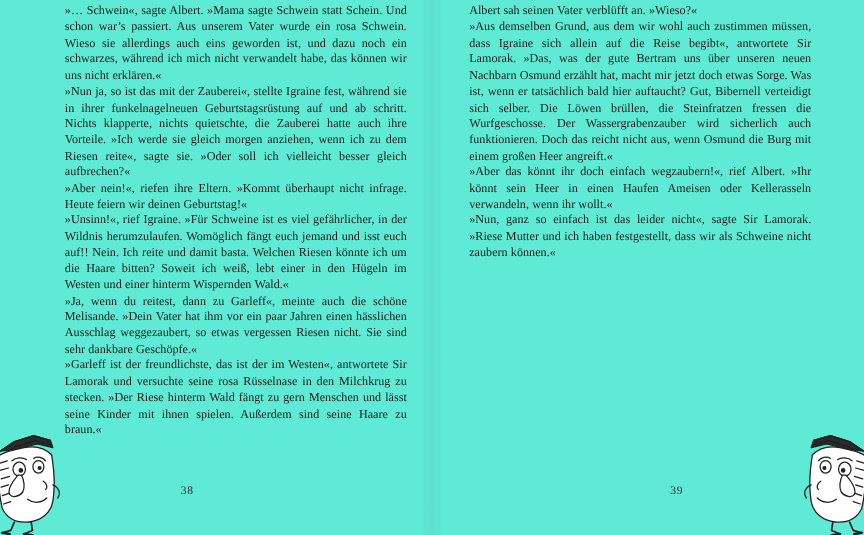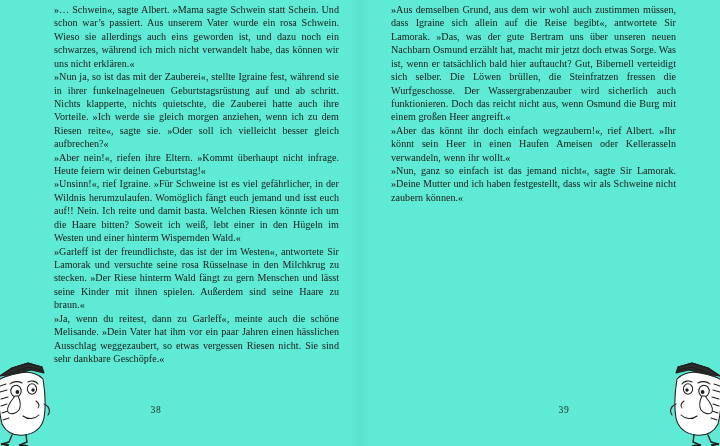--- a/index.html
+++ b/index.html
@@ -98,22 +98,22 @@
 
   <div class="gutter-shadow"></div>
 
   <div class="page page-left">
 
     <div class="text-column">
       <p class="para">»… Schwein«, sagte Albert. »Mama sagte Schwein statt Schein. Und schon war’s passiert. Aus unserem Vater wurde ein rosa Schwein. Wieso sie allerdings auch eins geworden ist, und dazu noch ein schwarzes, während ich mich nicht verwandelt habe, das können wir uns nicht erklären.«</p>
       <p class="para">»Nun ja, so ist das mit der Zauberei«, stellte Igraine fest, während sie in ihrer funkelnagelneuen Geburtstagsrüstung auf und ab schritt. Nichts klapperte, nichts quietschte, die Zauberei hatte auch ihre Vorteile. »Ich werde sie gleich morgen anziehen, wenn ich zu dem Riesen reite«, sagte sie. »Oder soll ich vielleicht besser gleich aufbrechen?«</p>
       <p class="para">»Aber nein!«, riefen ihre Eltern. »Kommt überhaupt nicht infrage. Heute feiern wir deinen Geburtstag!«</p>
       <p class="para">»Unsinn!«, rief Igraine. »Für Schweine ist es viel gefährlicher, in der Wildnis herumzulaufen. Womöglich fängt euch jemand und isst euch auf!! Nein. Ich reite und damit basta. Welchen Riesen könnte ich um die Haare bitten? Soweit ich weiß, lebt einer in den Hügeln im Westen und einer hinterm Wispernden Wald.«</p>
+      <p class="para">»Ja, wenn du reitest, dann zu Garleff«, meinte auch die schöne Melisande. »Dein Vater hat ihm vor ein paar Jahren einen hässlichen Ausschlag weggezaubert, so etwas vergessen Riesen nicht. Sie sind sehr dankbare Geschöpfe.«</p>
       <p class="para">»Garleff ist der freundlichste, das ist der im Westen«, antwortete Sir Lamorak und versuchte seine rosa Rüsselnase in den Milchkrug zu stecken. »Der Riese hinterm Wald fängt zu gern Menschen und lässt seine Kinder mit ihnen spielen. Außerdem sind seine Haare zu braun.«</p>
-      <p class="para">»Ja, wenn du reitest, dann zu Garleff«, meinte auch die schöne Melisande. »Dein Vater hat ihm vor ein paar Jahren einen hässlichen Ausschlag weggezaubert, so etwas vergessen Riesen nicht. Sie sind sehr dankbare Geschöpfe.«</p>
     </div>
 
     <div class="folio">38</div>
 
     <div class="corner-illo left">
       <svg viewBox="0 0 62 88" xmlns="http://www.w3.org/2000/svg" aria-hidden="true">
         <g fill="none" stroke="#1f1f1f" stroke-width="1.05" stroke-linecap="round" stroke-linejoin="round">
 
           <path d="M2 18 L14 10 L30 5 L44 9 L46 15 L33 12 L17 16 Z" fill="#2a2a2a" stroke="#1f1f1f"></path>
           <path d="M2 18 L14 10 L30 5 L44 9"></path>
@@ -151,23 +151,24 @@
           <path d="M46 46 C51 48 53 53 50 57"></path>
         </g>
       </svg>
     </div>
 
   </div>
 
   <div class="page page-right">
 
     <div class="text-column">
+      <p class="para">Albert sah seinen Vater verblüfft an. »Wieso?«</p>
       <p class="para">»Aus demselben Grund, aus dem wir wohl auch zustimmen müssen, dass Igraine sich allein auf die Reise begibt«, antwortete Sir Lamorak. »Das, was der gute Bertram uns über unseren neuen Nachbarn Osmund erzählt hat, macht mir jetzt doch etwas Sorge. Was ist, wenn er tatsächlich bald hier auftaucht? Gut, Bibernell verteidigt sich selber. Die Löwen brüllen, die Steinfratzen fressen die Wurfgeschosse. Der Wassergrabenzauber wird sicherlich auch funktionieren. Doch das reicht nicht aus, wenn Osmund die Burg mit einem großen Heer angreift.«</p>
       <p class="para">»Aber das könnt ihr doch einfach wegzaubern!«, rief Albert. »Ihr könnt sein Heer in einen Haufen Ameisen oder Kellerasseln verwandeln, wenn ihr wollt.«</p>
-      <p class="para">»Nun, ganz so einfach ist das jemand nicht«, sagte Sir Lamorak. »Deine Mutter und ich haben festgestellt, dass wir als Schweine nicht zaubern können.«</p>
+      <p class="para">»Nun, ganz so einfach ist das leider nicht«, sagte Sir Lamorak. »Riese Mutter und ich haben festgestellt, dass wir als Schweine nicht zaubern können.«</p>
     </div>
 
     <div class="folio">39</div>
 
     <div class="corner-illo right">
       <svg viewBox="0 0 62 88" xmlns="http://www.w3.org/2000/svg" aria-hidden="true">
         <g fill="none" stroke="#1f1f1f" stroke-width="1.05" stroke-linecap="round" stroke-linejoin="round">
           <path d="M2 18 L14 10 L30 5 L44 9 L46 15 L33 12 L17 16 Z" fill="#2a2a2a" stroke="#1f1f1f"></path>
           <path d="M2 18 L14 10 L30 5 L44 9"></path>
           <path d="M3 21 L16 14 L31 9 L45 13"></path>

